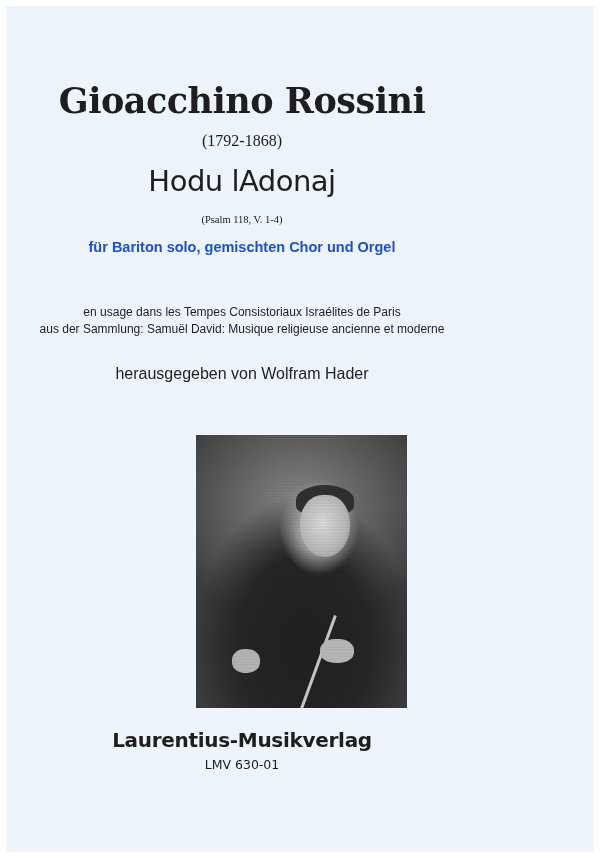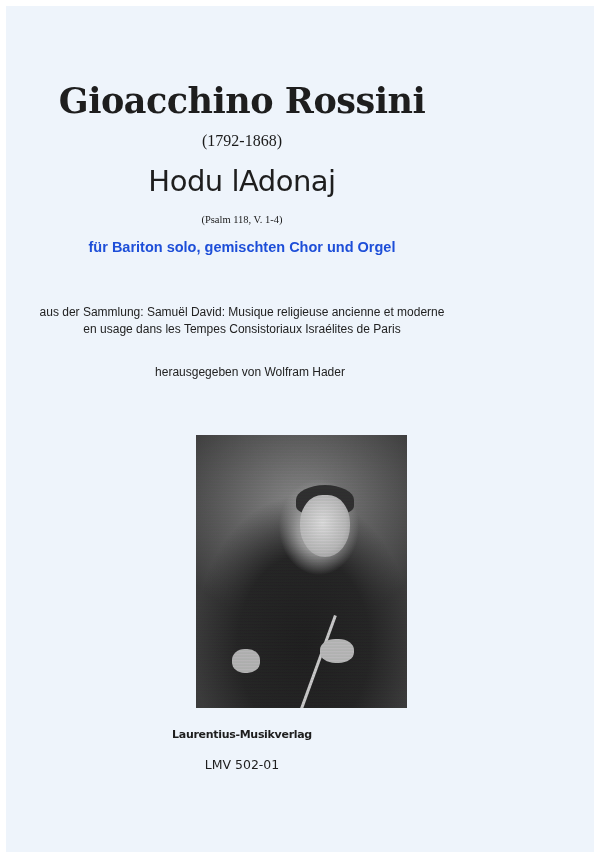--- a/index.html
+++ b/index.html
@@ -59,23 +59,22 @@
     .collection {
       top: 304px;
       font-family: "Liberation Sans", sans-serif;
       font-size: 12px;
       line-height: 17px;
       color: #222;
     }
     .editor {
       top: 365px;
       font-family: "Liberation Sans", sans-serif;
-      font-size: 12px;
+      font-size: 16px;
       color: #222;
-      padding-left: 8px;
     }
     .portrait {
       position: absolute;
       left: 196px; top: 435px;
       width: 211px; height: 273px;
       background:
         radial-gradient(ellipse 40px 48px at 123px 92px, #d8d8d8 0%, #9a9a9a 55%, rgba(0,0,0,0) 100%),
         radial-gradient(ellipse 110px 150px at 108px 210px, #1c1c1c 0%, #222 60%, rgba(0,0,0,0) 100%),
         radial-gradient(ellipse 140px 120px at 105px 70px, #8b8b8b 0%, #5a5a5a 60%, #3a3a3a 100%);
       overflow: hidden;
@@ -108,21 +107,21 @@
       background: #b9b9b9;
     }
     .portrait .hand-r {
       position: absolute; left: 124px; top: 204px;
       width: 34px; height: 24px; border-radius: 45%;
       background: #bdbdbd;
     }
     .publisher {
       top: 728px;
       font-family: "DejaVu Sans", sans-serif;
-      font-size: 11px;
+      font-size: 20px;
       font-weight: bold;
       letter-spacing: -0.3px;
       color: #1e1e1e;
     }
     .catalog {
       top: 757px;
       font-family: "DejaVu Sans", sans-serif;
       font-size: 12.5px;
       color: #1e1e1e;
     }
@@ -136,28 +135,28 @@
 <div class="t dates">(1792-1868)</div>
 
 <div class="t work-title">Hodu lAdonaj</div>
 <div class="t psalm">(Psalm 118, V. 1-4)</div>
 
 <div class="t scoring">
   <div>für Bariton solo, gemischten Chor und Orgel</div>
 </div>
 
 <div class="t collection">
+  <div>en usage dans les Tempes Consistoriaux Israélites de Paris</div>
   <div>aus der Sammlung: Samuël David: Musique religieuse ancienne et moderne</div>
-  <div>en usage dans les Tempes Consistoriaux Israélites de Paris</div>
 </div>
 
 <div class="t editor">herausgegeben von Wolfram Hader</div>
 
 <div class="portrait">
   <div class="hair"></div>
   <div class="face"></div>
   <div class="cane"></div>
   <div class="hand-l"></div>
   <div class="hand-r"></div>
 </div>
 
 <div class="t publisher">Laurentius-Musikverlag</div>
-<div class="t catalog">LMV 502-01</div>
+<div class="t catalog">LMV 630-01</div>
 
 </body></html>

